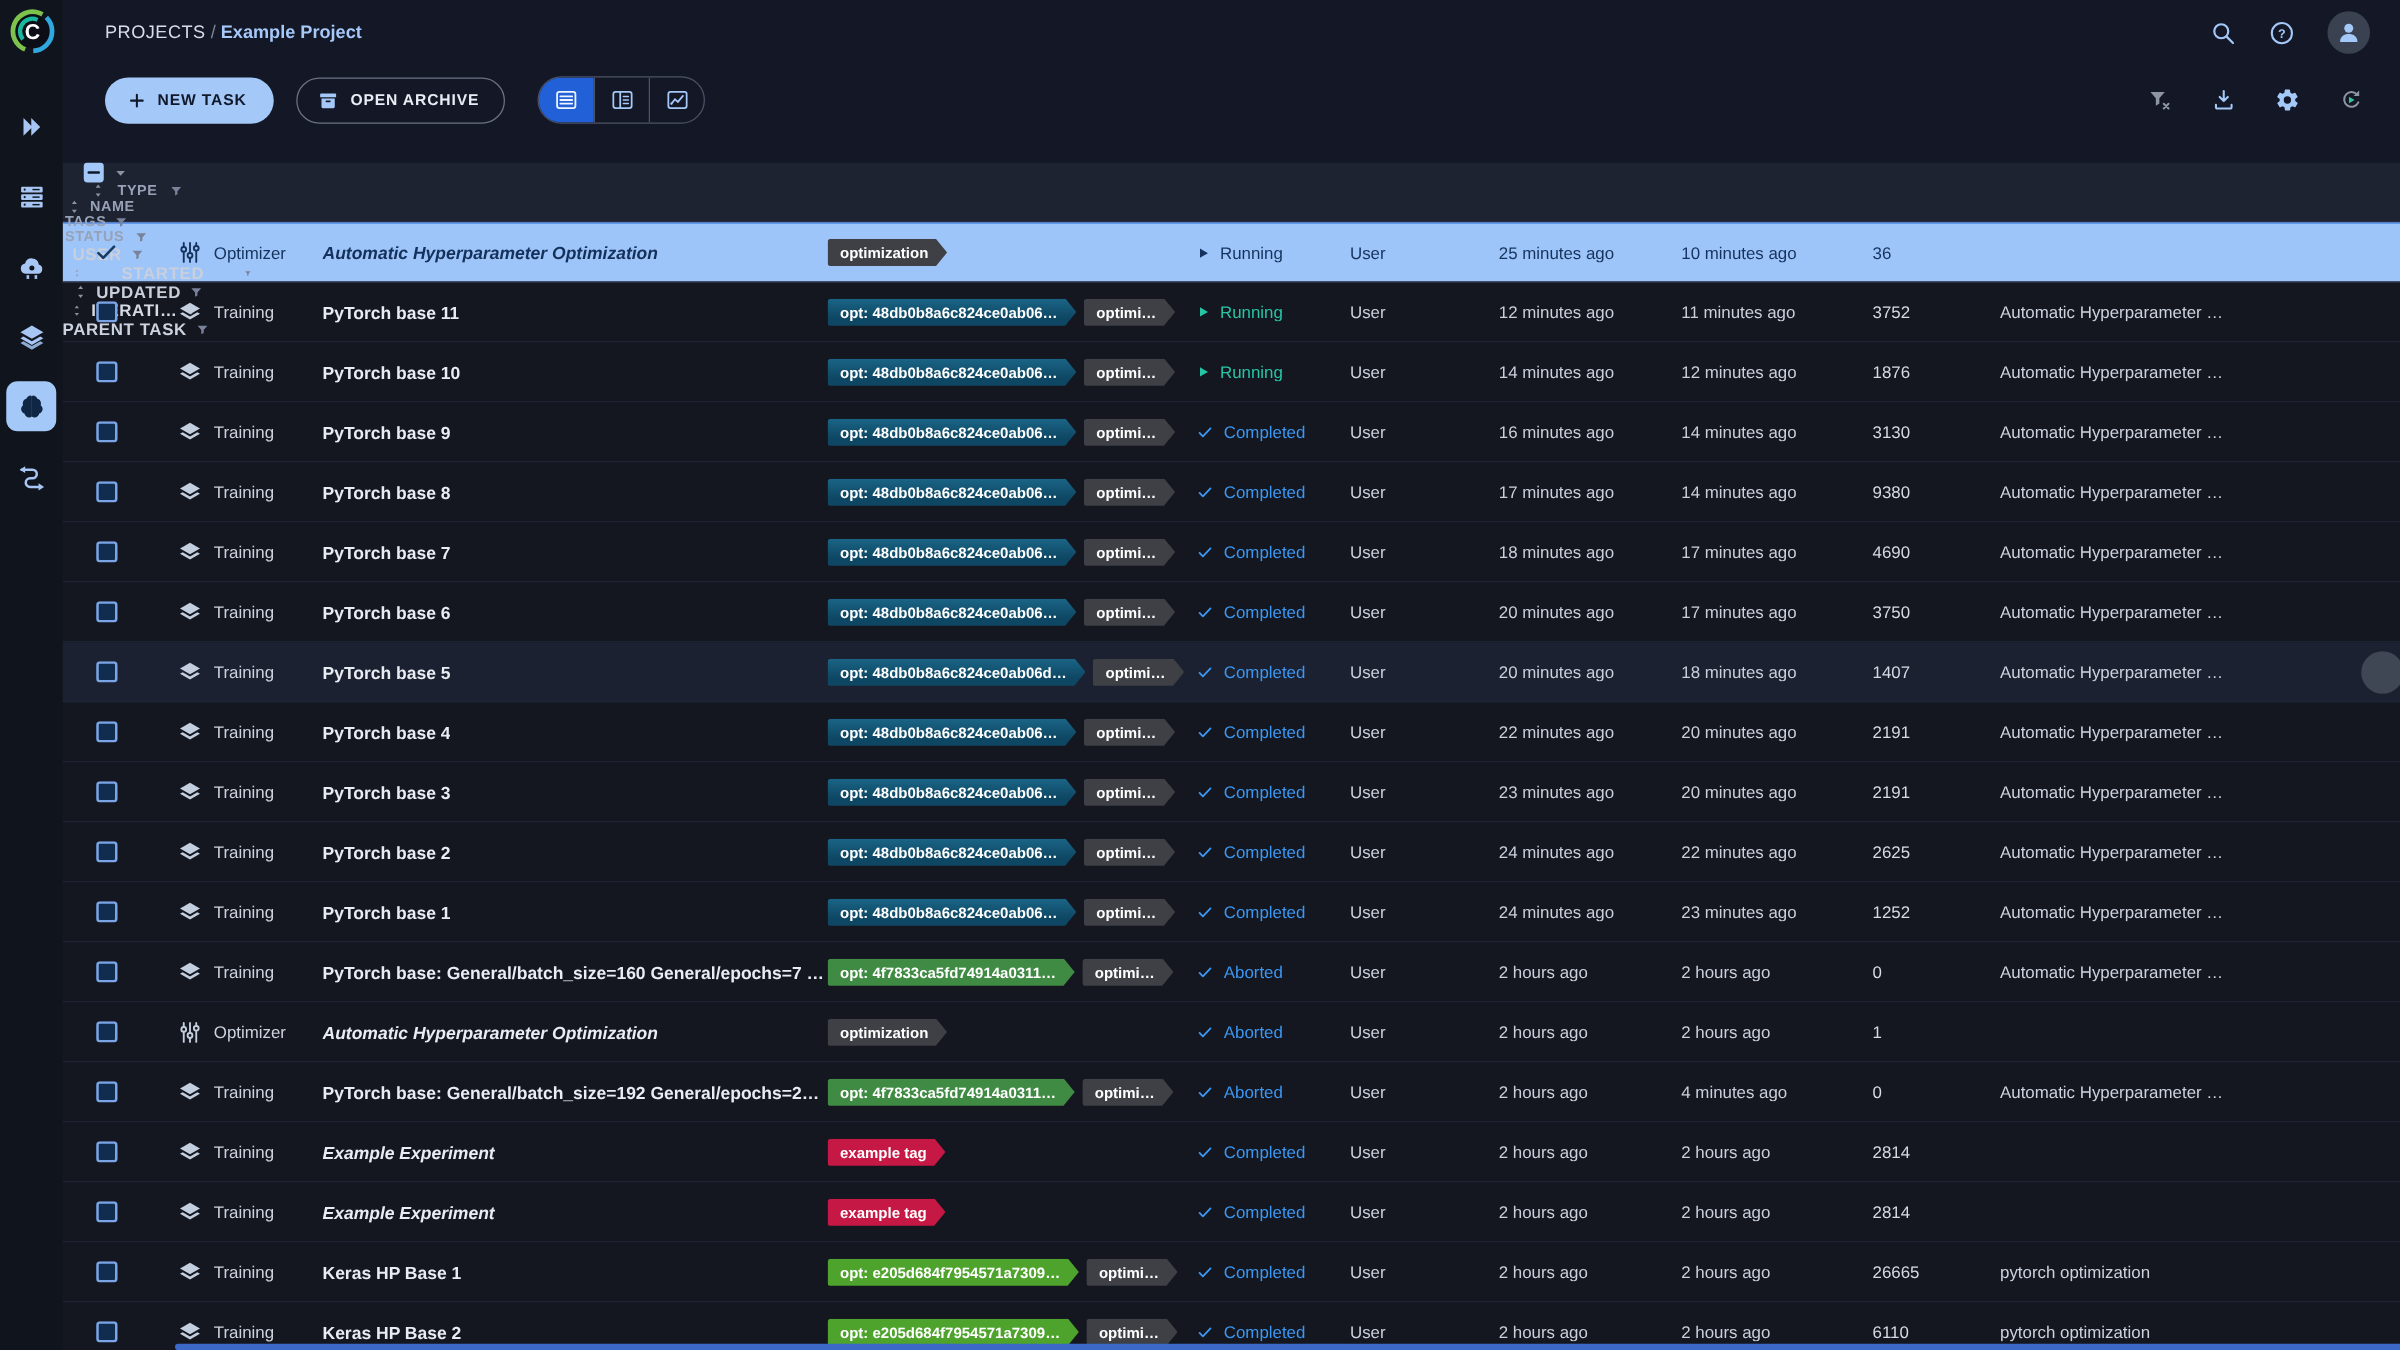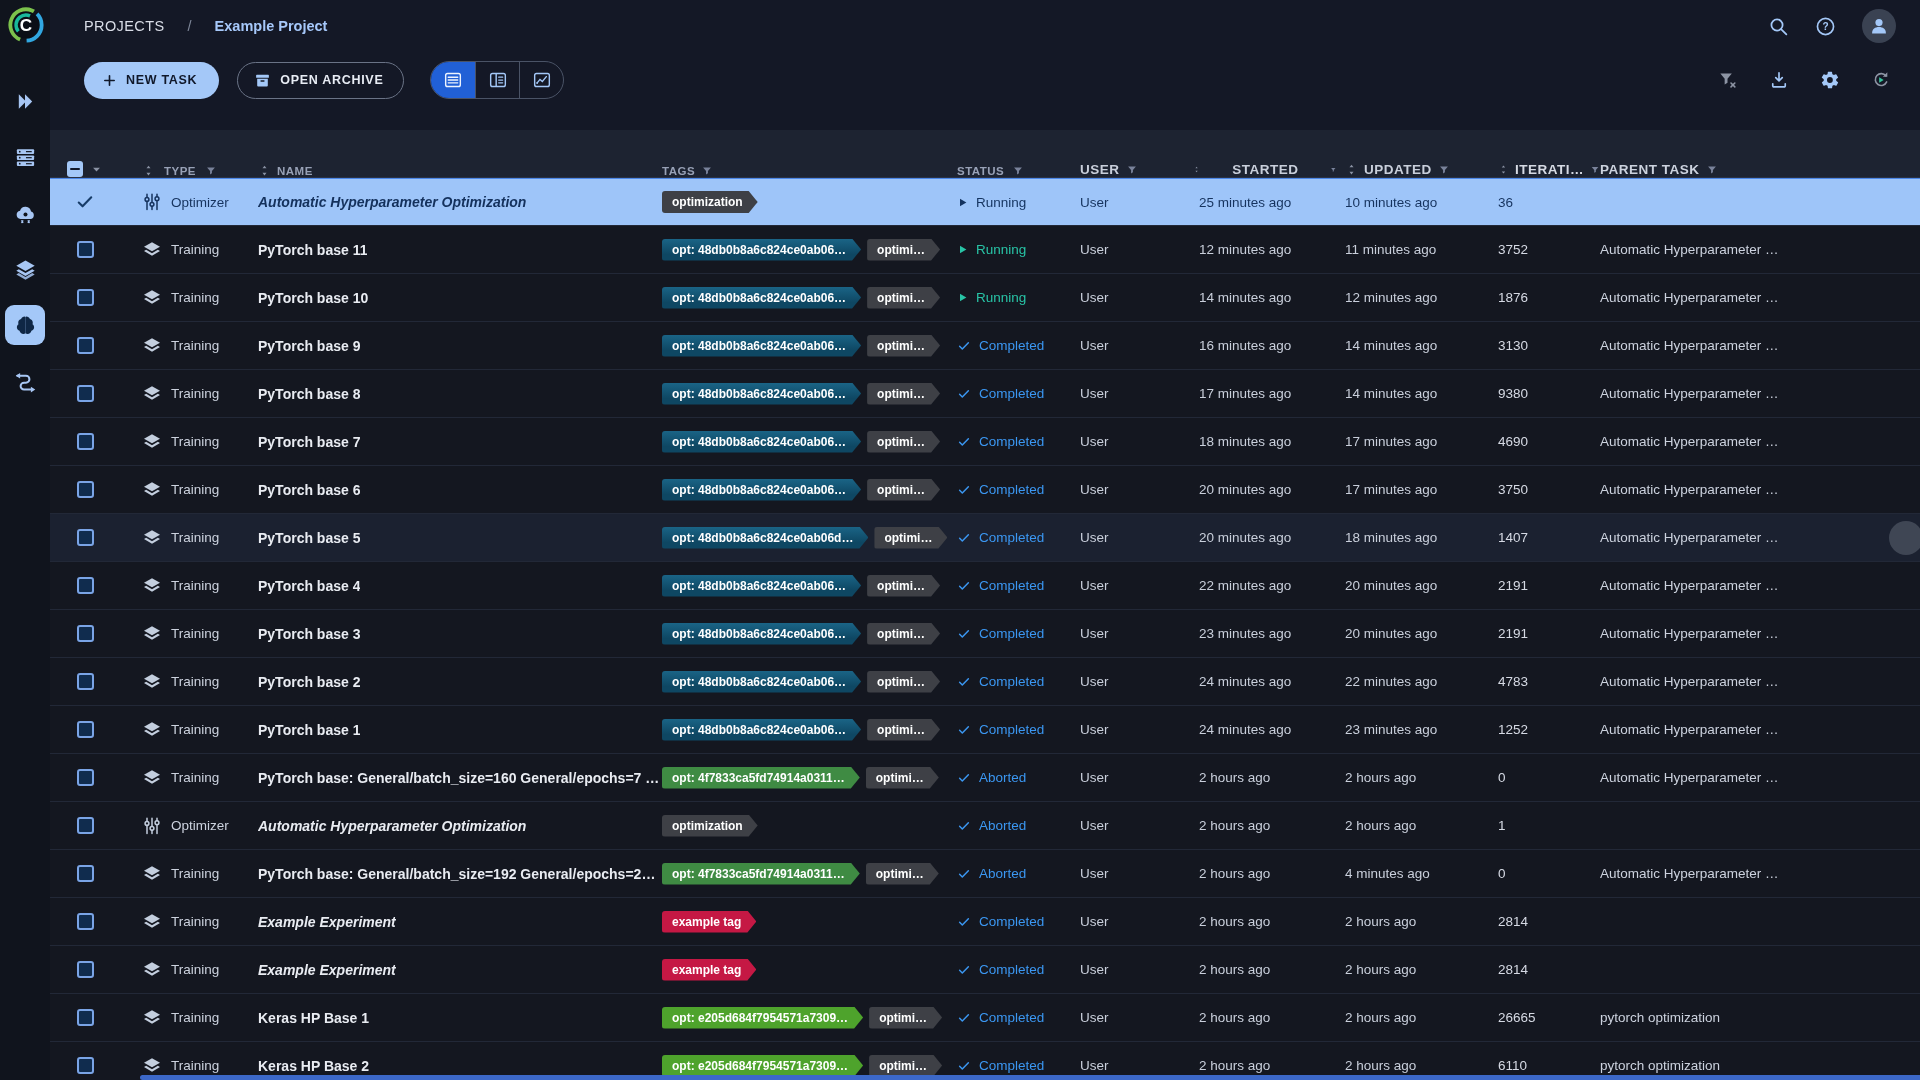--- a/index.html
+++ b/index.html
@@ -11,21 +11,21 @@
   
   #sidebar { position:absolute; left:0; top:0; width:50px; height:100%; background:var(--sidebar-bg,#10141d); z-index:6; }
   .logo { position:absolute; top:6px; left:7px; width:38px; height:40px; cursor:pointer; }
   #side-nav { position:absolute; top:81px; left:0; width:50px; display:flex; flex-direction:column; gap:16px; align-items:center; }
   .side-item { width:40px; height:40px; display:flex; align-items:center; justify-content:center; color:#a7c6f3; cursor:pointer; border-radius:9px; }
   .side-item svg { width:23px; height:23px; }
   .side-item.active { background:var(--accent,#a4c8f8); color:#0f2745; }
 
   
   #topbar { position:absolute; left:50px; top:0; right:0; height:52px; background:var(--page-bg,#141826); }
-  .breadcrumb { position:absolute; left:34px; top:0; height:52px; display:flex; align-items:center; gap:23px; font-size:14.5px; }
+  .breadcrumb { position:absolute; left:34px; top:0; height:52px; display:flex; align-items:center; gap:4px; font-size:14.5px; }
   .bc-root { color:#d9dde7; letter-spacing:.4px; cursor:pointer; }
   .bc-sep { color:#7e8799; }
   .bc-cur { color:#a6c8fa; font-weight:bold; }
   #tabs { position:absolute; left:709px; top:0; height:52px; display:flex; align-items:stretch; gap:38px; }
   .tab { position:relative; display:flex; align-items:center; font-size:12px; font-weight:bold; letter-spacing:1px; color:#97a0b3; cursor:pointer; }
   .tab.active { color:#a9cbfa; }
   .tab.active::after { content:""; position:absolute; left:-4px; right:-4px; bottom:0; height:3px; background:#a9cbfa; border-radius:2px 2px 0 0; }
   #top-icons { position:absolute; right:0; top:0; height:52px; display:flex; align-items:center; gap:26px; padding-right:24px; }
   .top-ic { color:var(--accent,#a4c8f8); cursor:pointer; }
   .top-ic svg { width:21px; height:21px; }
@@ -45,21 +45,21 @@
   .seg-btn svg { width:20px; height:20px; }
   .seg-btn.active { background:var(--active-view-bg,#2160d6); color:#eef4fe; }
   #toolbar-right { margin-left:auto; display:flex; align-items:center; gap:31px; padding-right:29px; }
   .tool-ic { cursor:pointer; }
   .tool-ic svg { width:20px; height:20px; }
   .tool-ic.gray { color:#8d94a4; }
   .tool-ic.blue { color:var(--accent,#a4c8f8); }
 
   
   #table { position:absolute; left:50px; top:130px; right:0; bottom:0; overflow:hidden; }
-  #thead { display:flex; align-items:flex-end; height:48px; background:var(--header-row-bg,#1d2331); border-bottom:1px solid #2b3244; }
+  #thead { display:flex; align-items:flex-start; height:48px; background:var(--header-row-bg,#1d2331); border-bottom:1px solid #2b3244;flex-direction:column; }
   .hcell { display:flex; align-items:center; gap:6px; font-size:11.5px; font-weight:bold; letter-spacing:.5px; color:#98a1b6; cursor:pointer; }
   .hlabel { white-space:nowrap; }
   .sort-icn { width:13px; height:13px; color:#8b93a5; }
   .funnel-icn { width:12px; height:12px; color:#79829a; }
   .trow { display:flex; align-items:center; height:48px; background:var(--row-bg,#141720); border-bottom:1px solid #222837; cursor:pointer; }
   .trow.hovered { background:#1b2130; }
   .trow.selected { background:var(--selected-row-bg,#9ec5f9); border-top:1px solid #4d88e8; color:var(--selected-row-text,#16335e); }
   .cell { display:flex; align-items:center; overflow:hidden; white-space:nowrap; }
 
   .c-sel   { width:70px;  justify-content:center; flex:none; }
@@ -670,21 +670,21 @@
           </div>
           <div class="cell c-status st-done">
             <svg class="icn status-icn" viewBox="0 0 24 24">
               <path d="M4.5 12.6l4.6 4.6L19.5 6.4" stroke="currentColor" stroke-width="2.5" fill="none" stroke-linecap="round" stroke-linejoin="round"></path>
             </svg>
             <span class="status-label">Completed</span>
           </div>
           <div class="cell c-user">User</div>
           <div class="cell c-started">24 minutes ago</div>
           <div class="cell c-updated">22 minutes ago</div>
-          <div class="cell c-iter">4783</div>
+          <div class="cell c-iter">2625</div>
           <div class="cell c-parent">Automatic Hyperparameter …</div>
         </div>
         <div class="trow">
           <div class="cell c-sel">
             <span class="cb"></span>
           </div>
           <div class="cell c-type">
             <svg class="icn type-icn" viewBox="0 0 24 24">
               <path fill="currentColor" d="M12 2.6L2.4 8.1 12 13.6l9.6-5.5L12 2.6z"></path>
               <path fill="currentColor" d="M5 11.8l-2.6 1.5L12 18.8l9.6-5.5-2.6-1.5-7 4-7-4z"></path>

